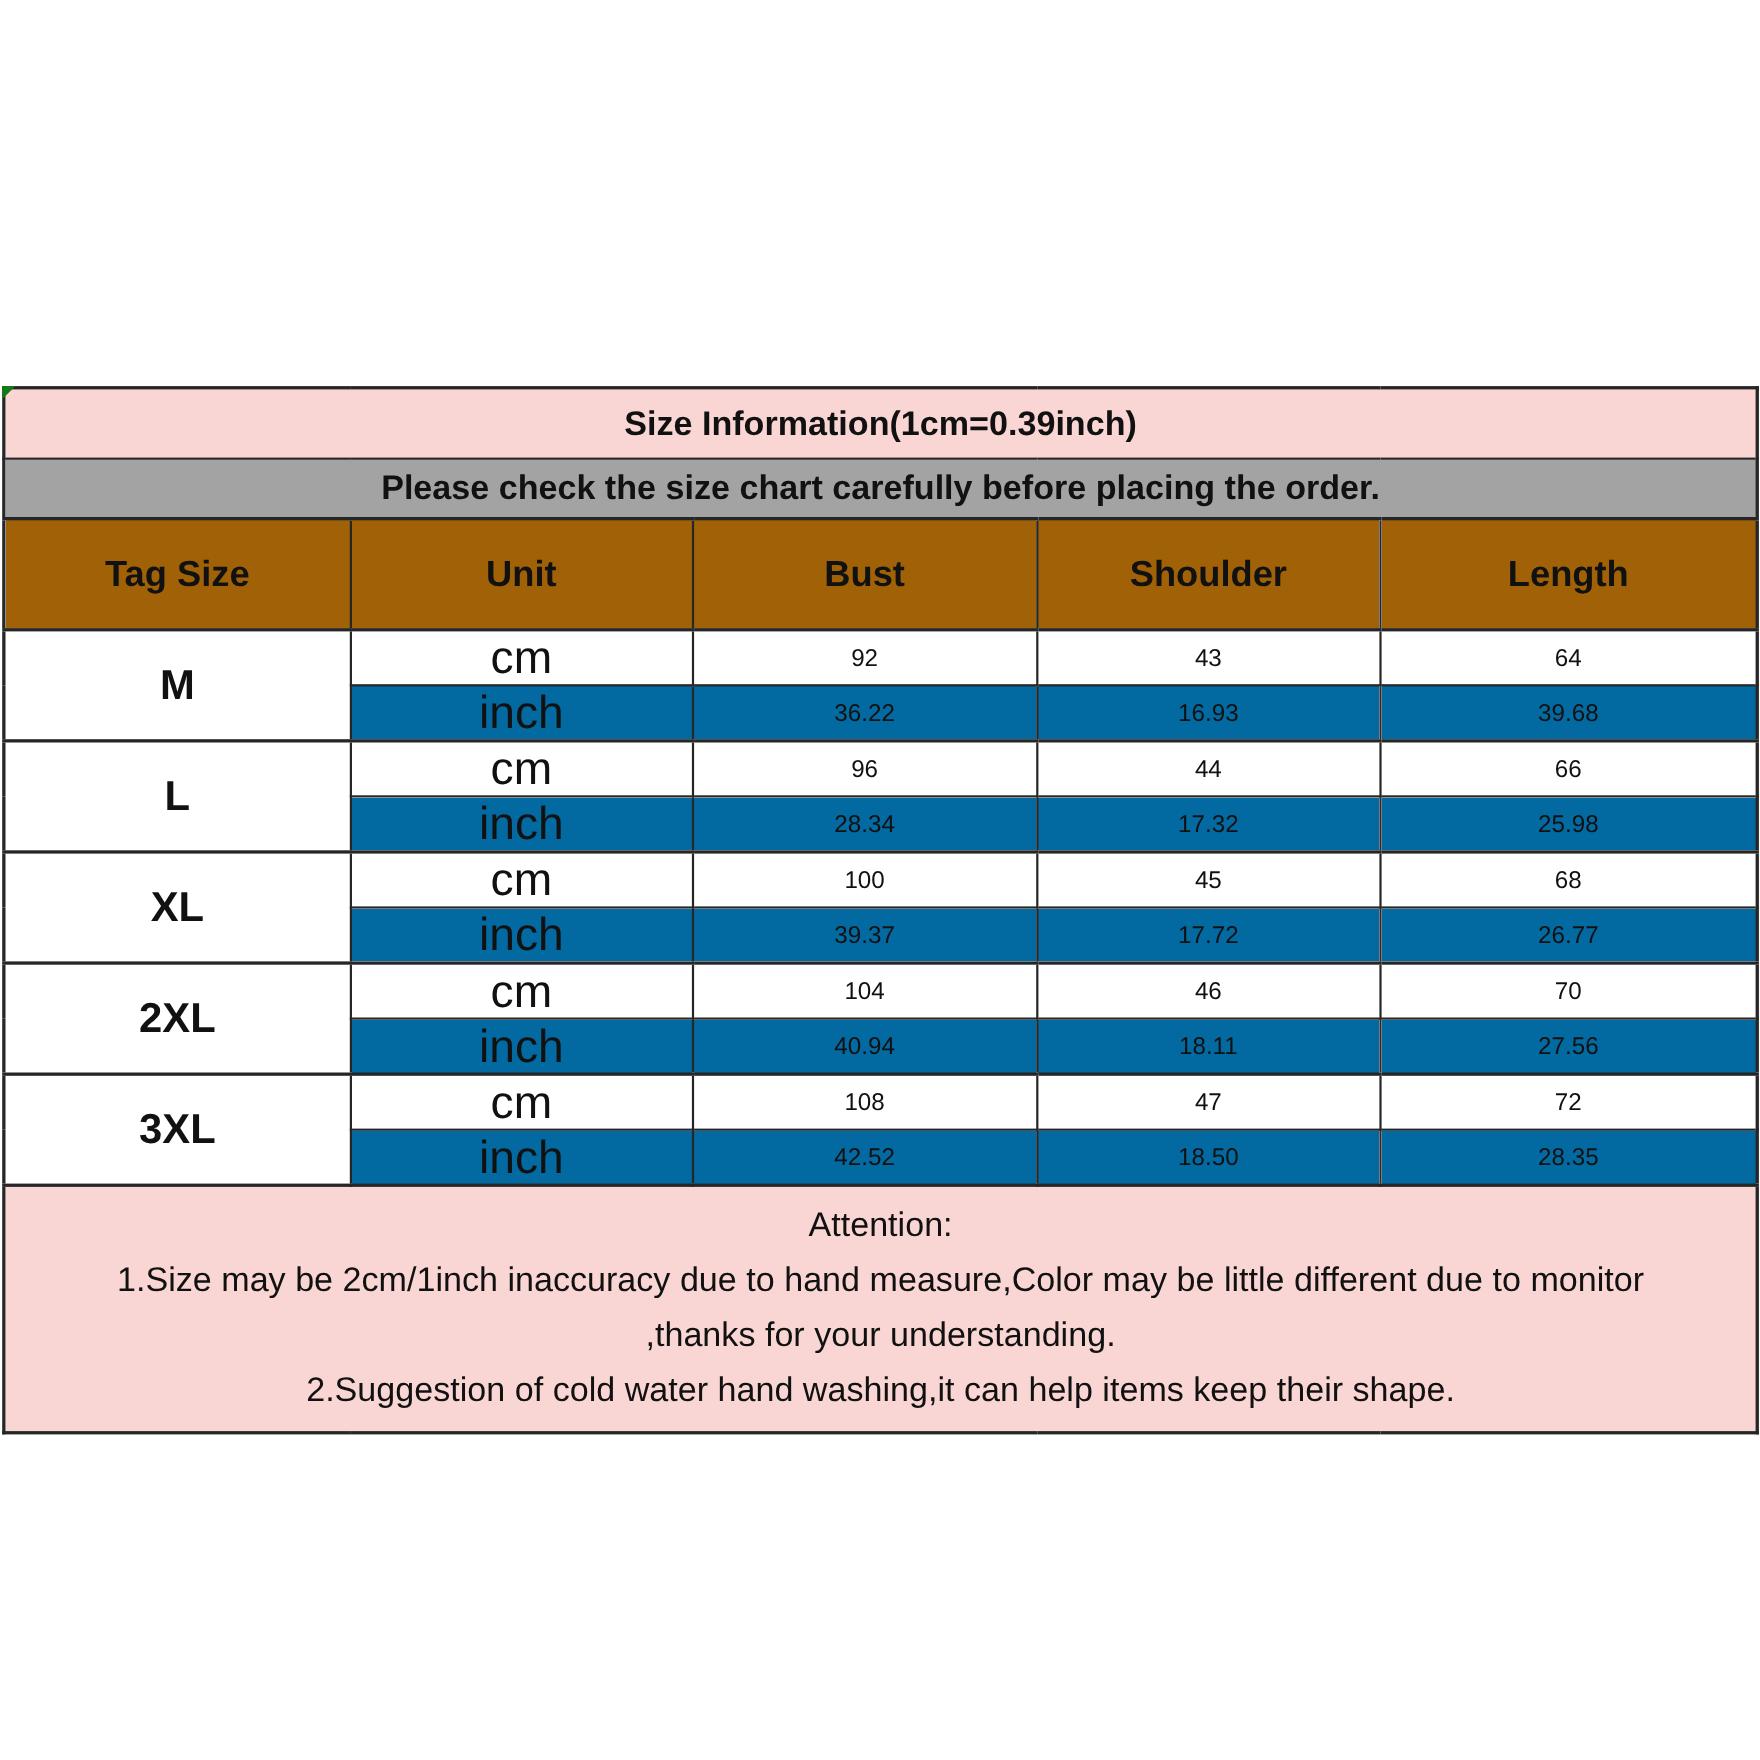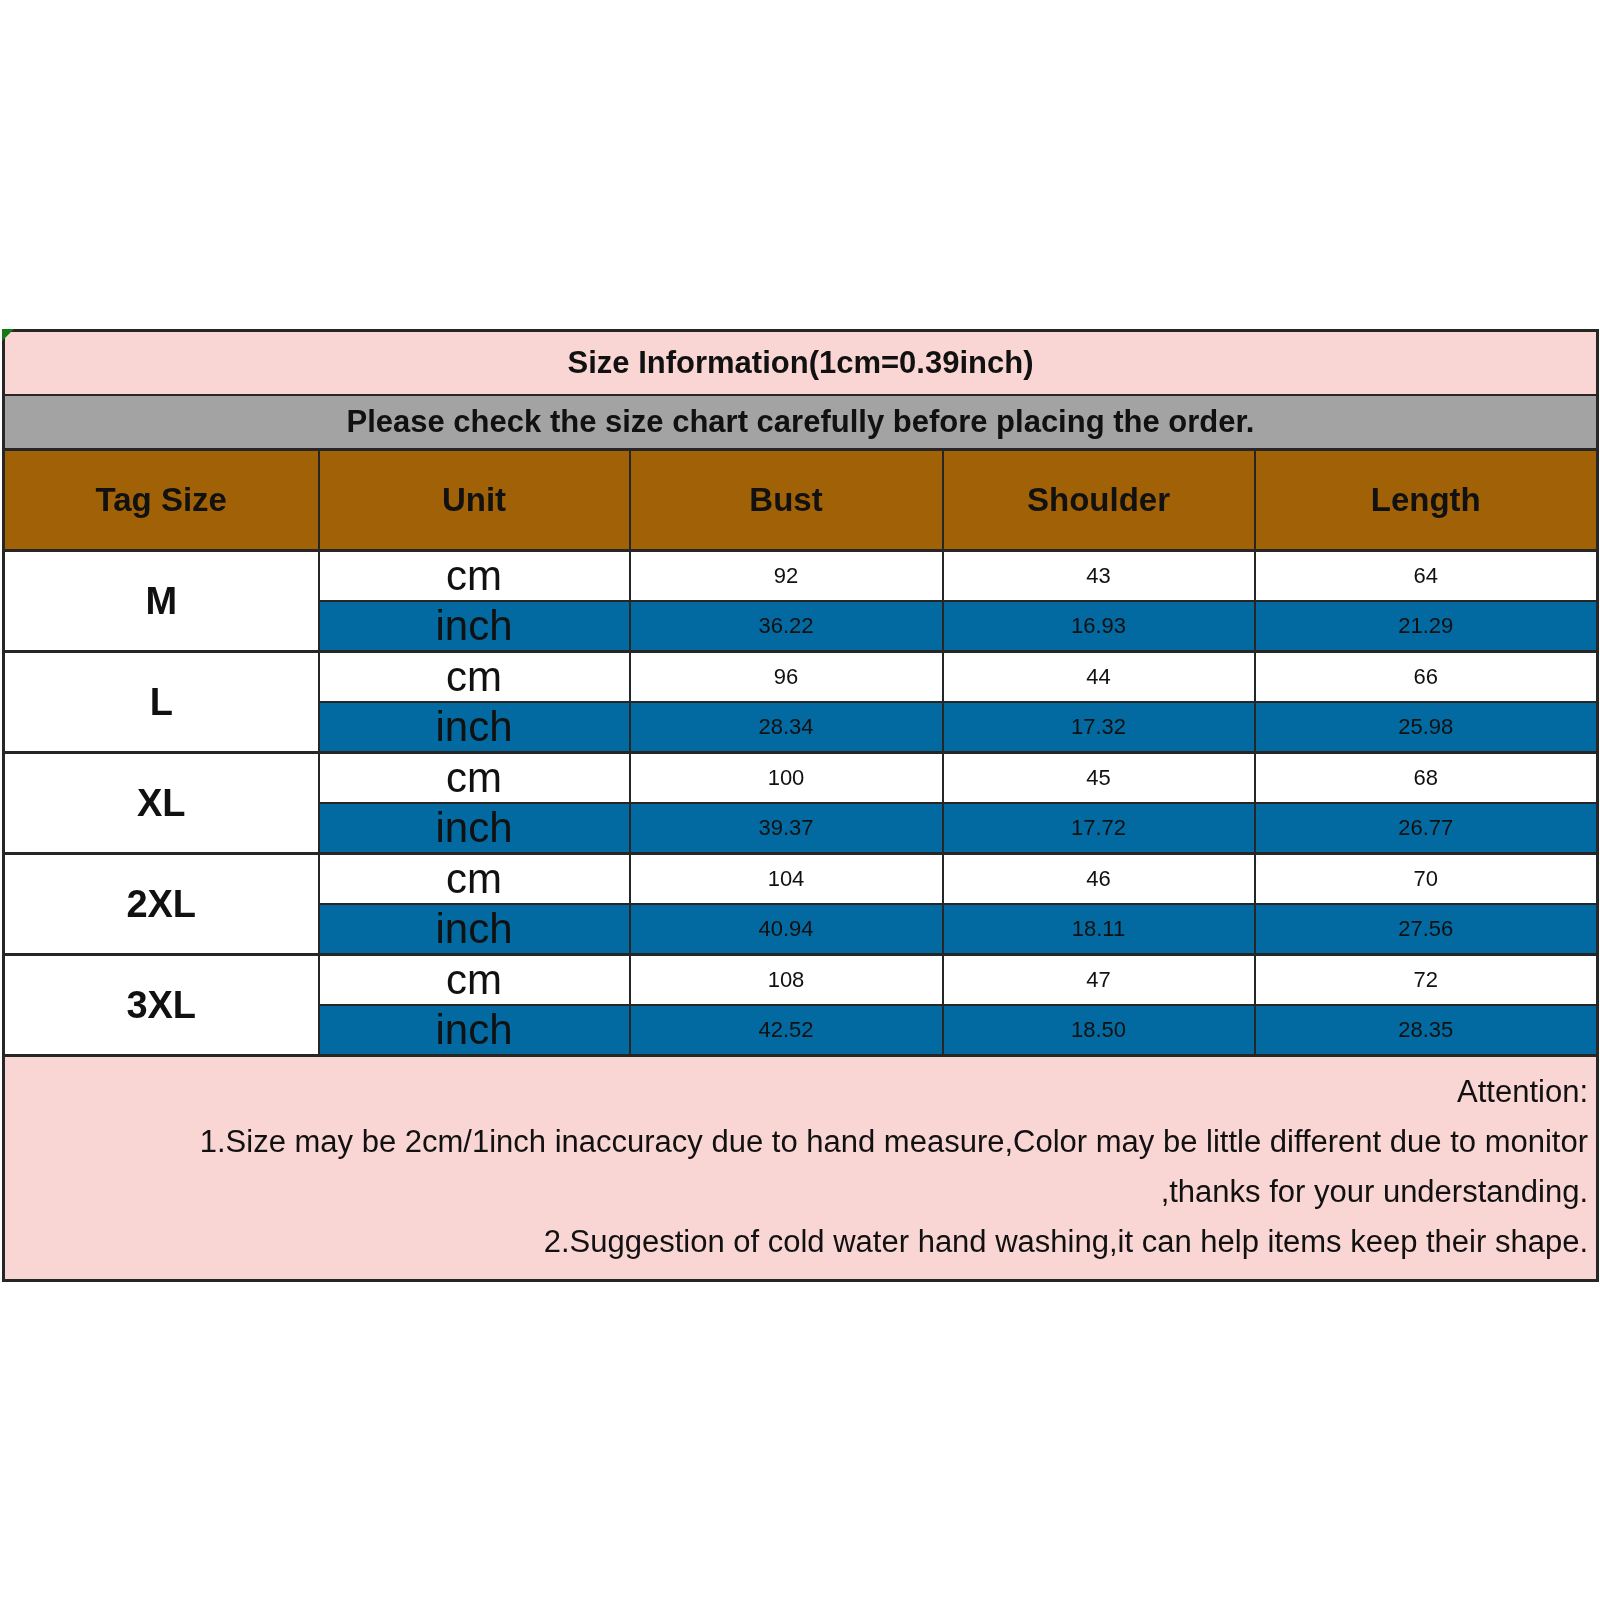--- a/index.html
+++ b/index.html
@@ -12,21 +12,21 @@
   .canvas {
     position: relative;
     width: 1600px;
     height: 1600px;
     background: #ffffff;
     overflow: hidden;
   }
   .sheet {
     position: absolute;
     left: 2px;
-    top: 329px;
+    top: 351px;
     width: 1594px;
   }
   .corner-mark {
     position: absolute;
     left: 0;
     top: 0;
     width: 0;
     height: 0;
     border-top: 12px solid #157a15;
     border-right: 12px solid transparent;
@@ -75,21 +75,21 @@
     background: #ffffff !important;
     font-size: 38px;
     font-weight: bold;
   }
   td.unit-cell { font-size: 42px; }
   td.num-cell  { font-size: 22px; }
 
   tr.attention-row td {
     background: #f9d6d3;
     border-top: 3px solid #262626;
-    text-align: right;
+    text-align: center;
     padding: 10px 8px 12px 8px;
     font-size: 31px;
   }
   .attn-line {
     line-height: 50px;
     white-space: nowrap;
   }
 </style>
 </head>
 <body>
@@ -124,21 +124,21 @@
           <td class="size-cell" rowspan="2">M</td>
           <td class="unit-cell">cm</td>
           <td class="num-cell">92</td>
           <td class="num-cell">43</td>
           <td class="num-cell">64</td>
         </tr>
         <tr class="inch-row">
           <td class="unit-cell">inch</td>
           <td class="num-cell">36.22</td>
           <td class="num-cell">16.93</td>
-          <td class="num-cell">21.29</td>
+          <td class="num-cell">39.68</td>
         </tr>
 
         <tr class="cm-row">
           <td class="size-cell" rowspan="2">L</td>
           <td class="unit-cell">cm</td>
           <td class="num-cell">96</td>
           <td class="num-cell">44</td>
           <td class="num-cell">66</td>
         </tr>
         <tr class="inch-row">

